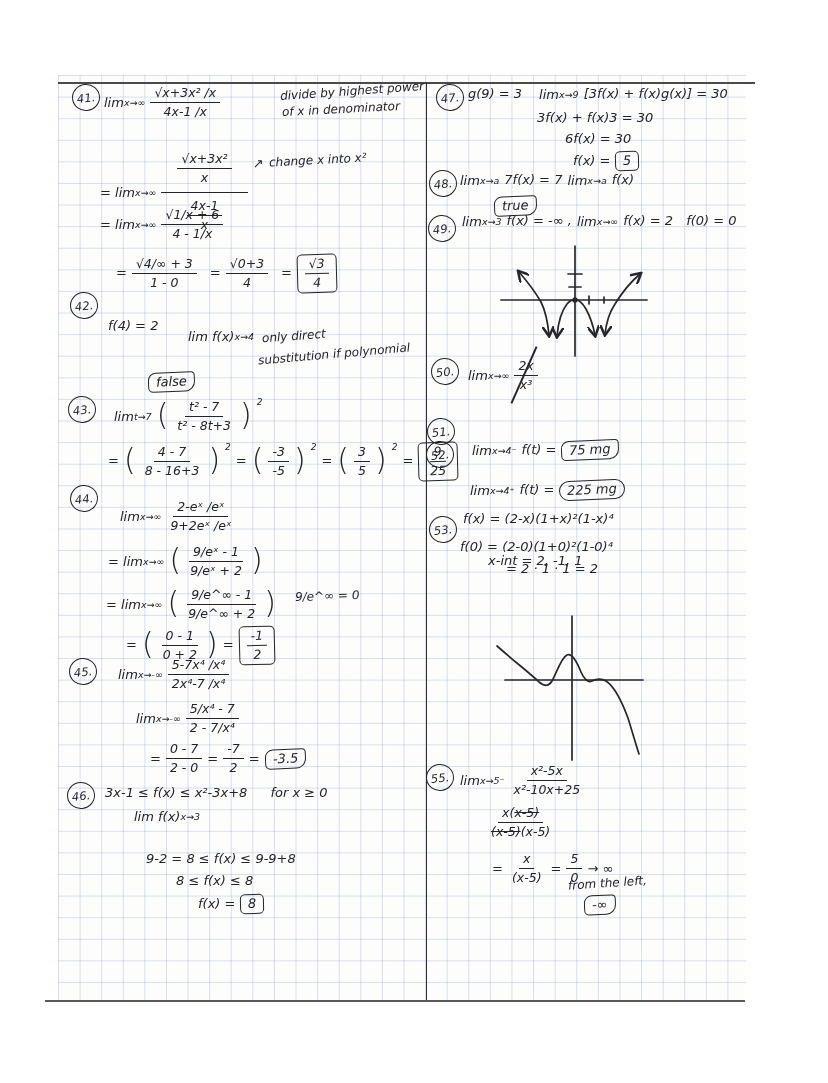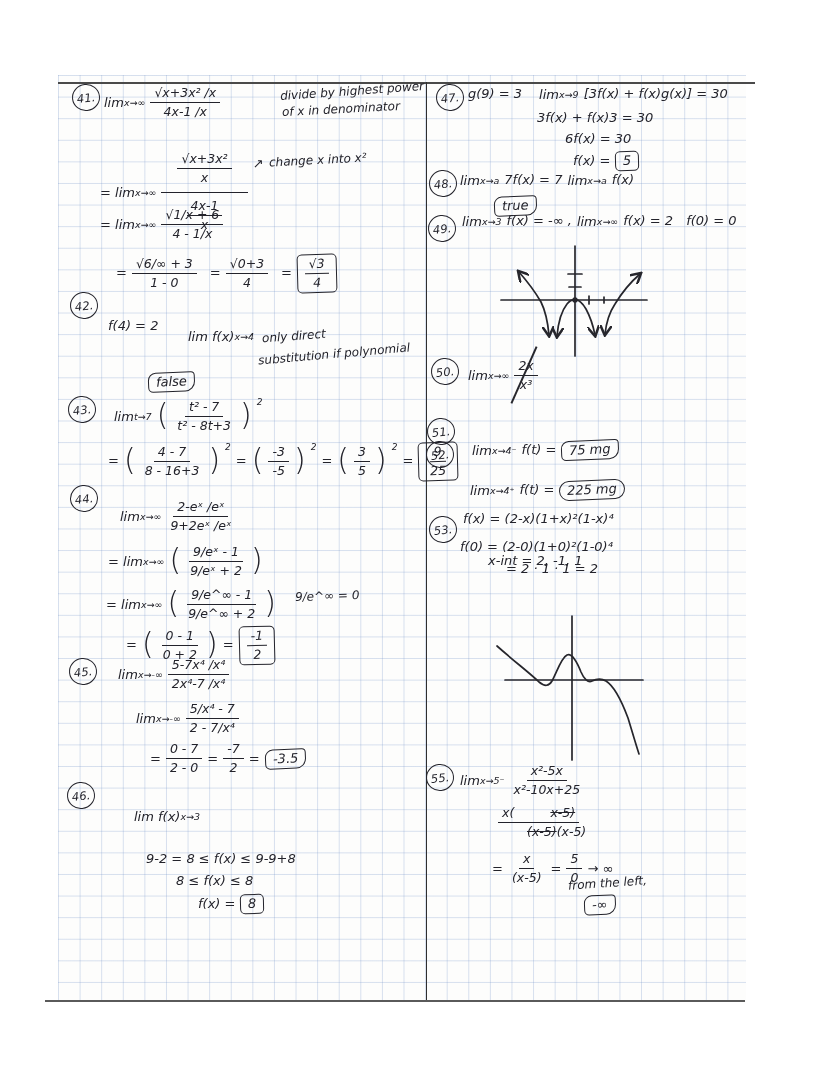--- a/index.html
+++ b/index.html
@@ -22,21 +22,21 @@
   .frbig>.b{padding:6px 16px 2px;border-bottom:none;}
   .frbig .fr .t{border-bottom:1.3px solid #23232b;}
   .bigp{font-size:30px;font-weight:300;line-height:.85;font-style:normal;transform:translateY(-2px);}
   sup{font-size:9px;}
   .bx{border:1.5px solid #23232b;border-radius:5px;padding:1px 7px;display:inline-block;transform:rotate(-1.5deg);}
   .bx2{border-radius:8px 4px 10px 5px;transform:rotate(-2.5deg);}
   .cnum{position:absolute;border:1.6px solid #23232b;border-radius:50%;min-width:20px;height:21px;
         display:flex;align-items:center;justify-content:center;font-size:11.5px;padding:2px 3px;
         transform:rotate(-6deg);background:transparent;z-index:2;}
   .note{font-size:12px;transform:rotate(-3deg);}
-  .st{text-decoration:line-through;margin-left:36px;}
+  .st{text-decoration:line-through;}
   .sk{position:absolute;}
   .sk path,.sk line{stroke:#26262c;fill:none;stroke-width:1.7;stroke-linecap:round;}
   .sk .dot{fill:#26262c;stroke:none;}
   .cancelwrap{position:relative;display:inline-block;}
   .cancel{position:absolute;left:9px;top:-14px;width:2px;height:62px;background:#26262c;transform:rotate(24deg);}
 </style>
 </head>
 <body>
 
 <div class="sheet">
@@ -86,21 +86,21 @@
         <span class="l2">x→∞</span>
       </span>
     <span class="fr">
         <span class="t">√1∕x + 6</span>
         <span class="b">4 - 1∕x</span>
       </span>
   </div>
   <div class="row" style="left:116px;top:254px">
     <span>=</span>
     <span class="fr">
-        <span class="t">√6∕∞ + 3</span>
+        <span class="t">√4∕∞ + 3</span>
         <span class="b">1 - 0</span>
       </span>
     <span style="margin-left:8px">=</span>
     <span class="fr">
         <span class="t">√0+3</span>
         <span class="b">4</span>
       </span>
     <span style="margin-left:8px">=</span>
     <span class="bx"><span class="fr">
           <span class="t">√3</span>
@@ -255,20 +255,24 @@
     <span>=</span>
     <span class="fr">
         <span class="t">-7</span>
         <span class="b">2</span>
       </span>
     <span>=</span>
     <span class="bx bx2">-3.5</span>
   </div>
 
   <span class="cnum" style="left:67px;top:782px">46.</span>
+  <div class="row" style="left:105px;top:785px">
+    <span>3x-1 ≤ f(x) ≤ x²-3x+8</span>
+      <span style="margin-left:18px">for  x ≥ 0</span>
+  </div>
   <div class="row" style="left:134px;top:810px">
     <span class="lim">
         <span>lim f(x)</span>
         <span class="l2">x→3</span>
       </span>
   </div>
   <div class="row" style="left:146px;top:851px">
       <span>9-2 = 8 ≤ f(x) ≤ 9-9+8</span>
     </div>
   <div class="row" style="left:176px;top:873px">

